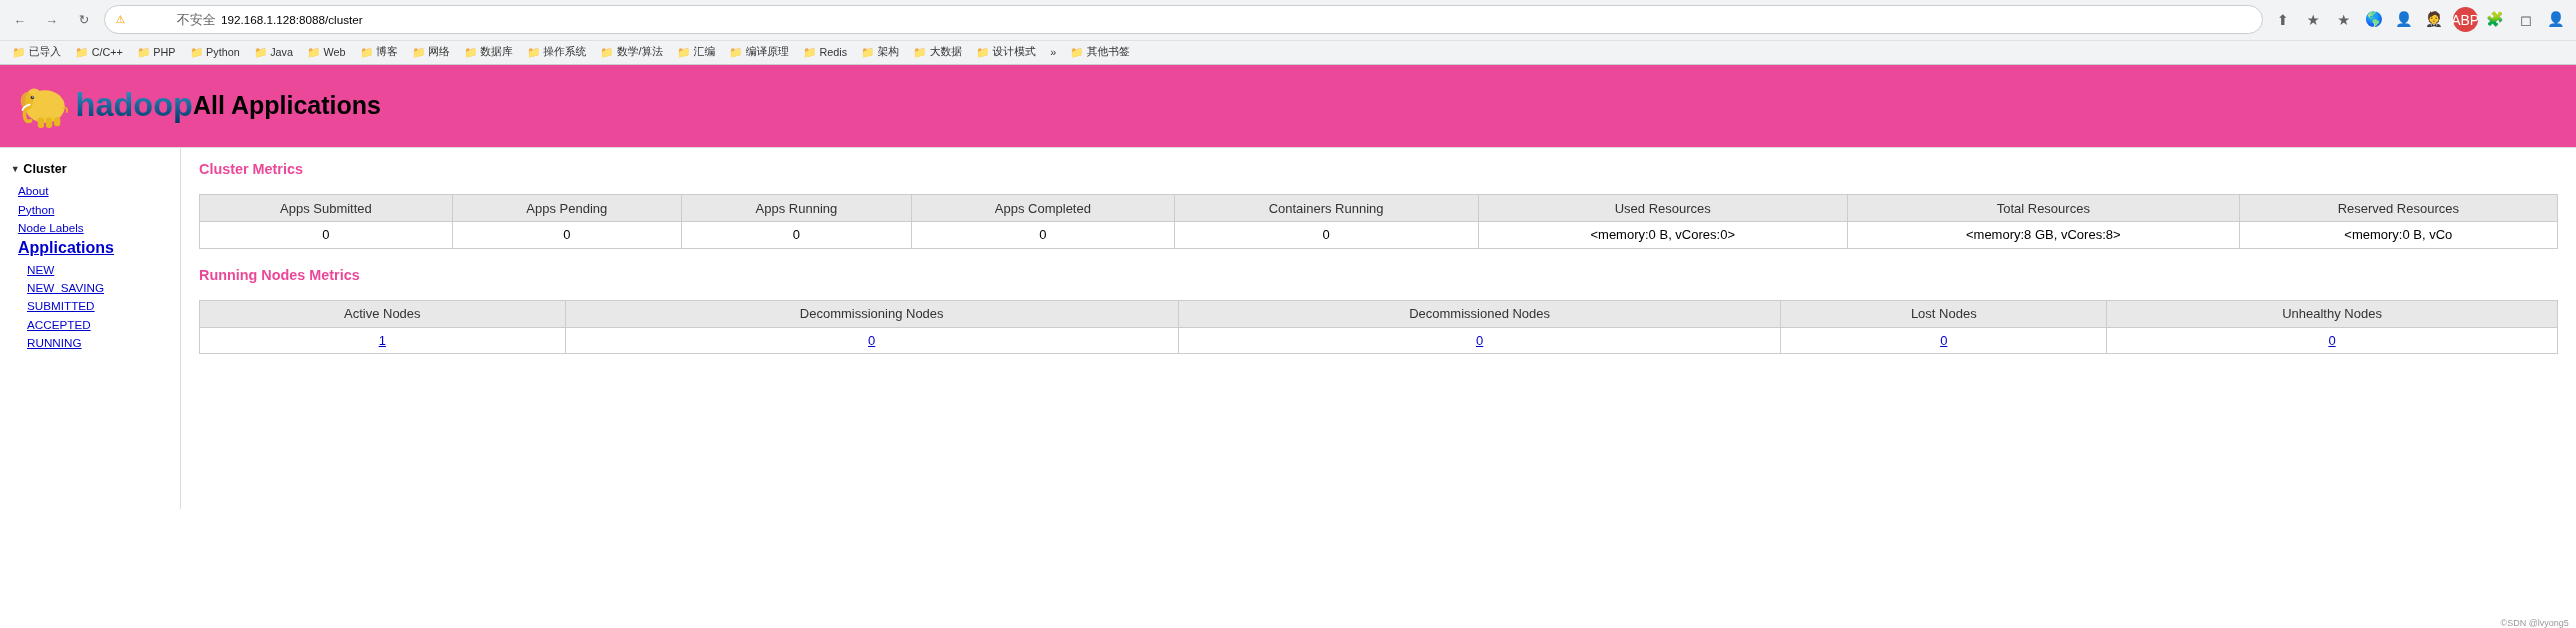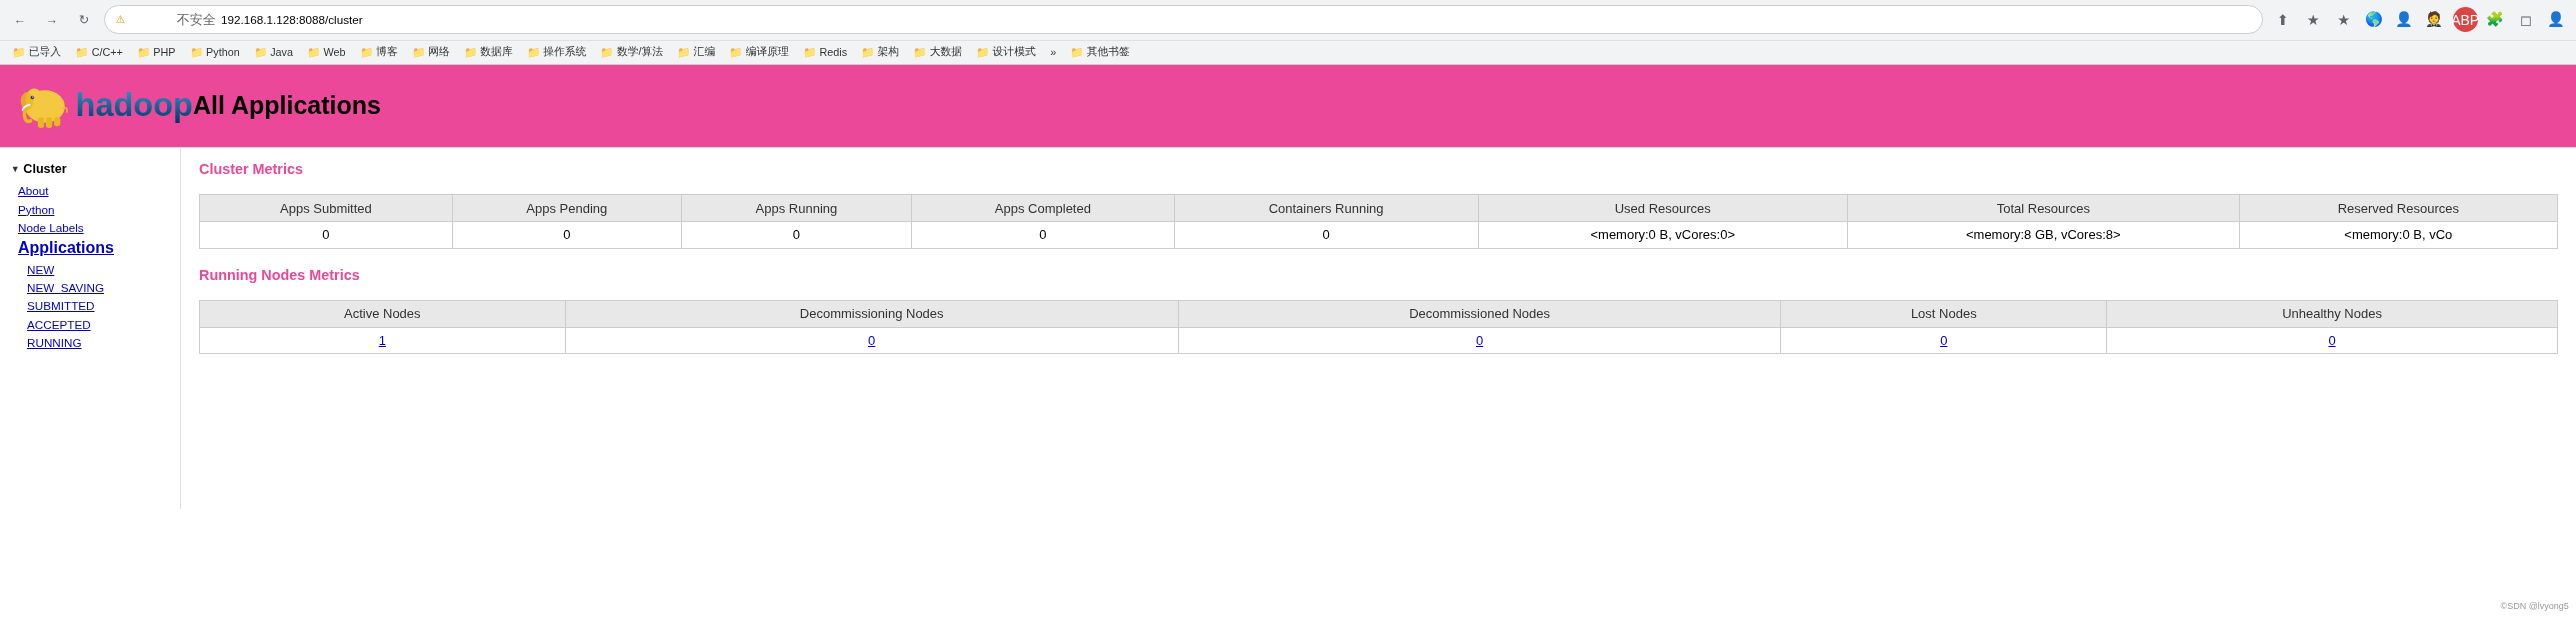--- a/index.html
+++ b/index.html
@@ -193,21 +193,21 @@
       text-align: center;
       background: #fff;
     }
     .metrics-table td a {
       color: #0000cc;
       text-decoration: underline;
     }
 
     .copyright {
       position: fixed;
-      bottom: 17px;
+      bottom: 0;
       right: 7.2px;
       font-size: 9px;
       color: #999;
     }
   </style>
 </head>
 <body>
 
 <div class="browser-chrome">
   <div class="browser-toolbar">

